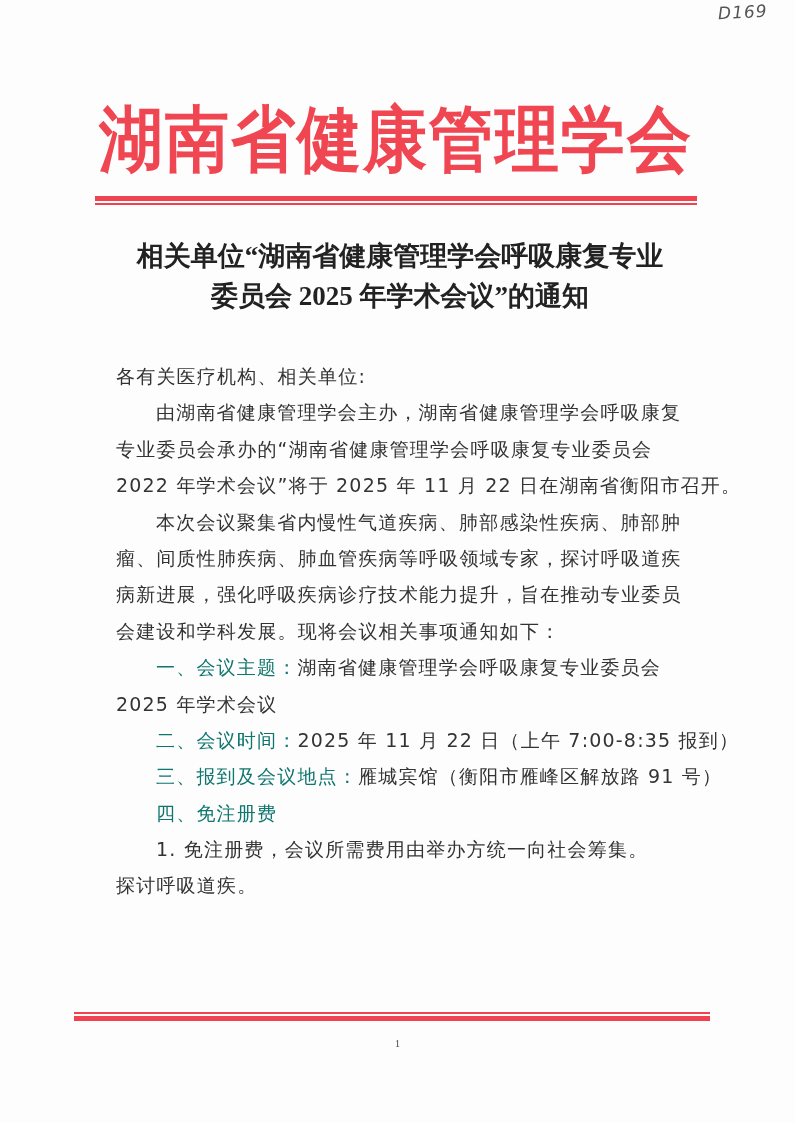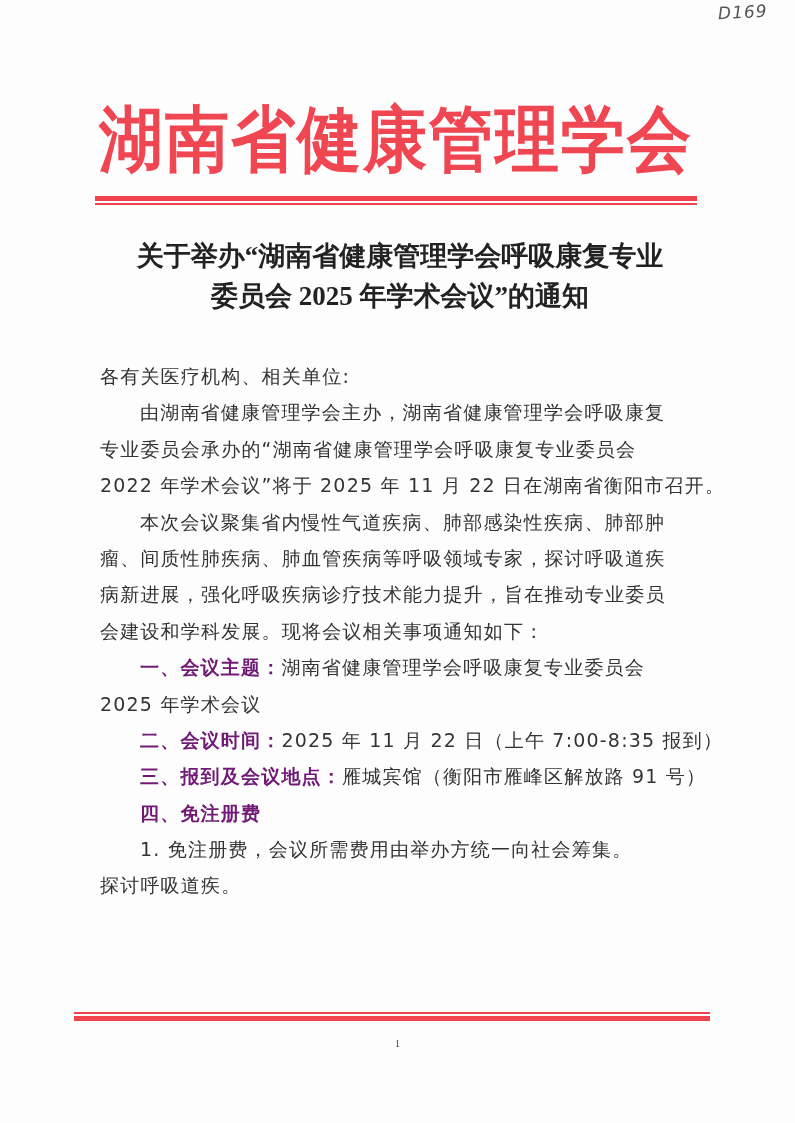--- a/index.html
+++ b/index.html
@@ -33,44 +33,44 @@
     position: absolute; left: 90px; top: 236px; width: 620px;
     text-align: center; font-weight: bold; font-size: 27px; line-height: 40px;
     color: #222; font-family: "Liberation Serif", "DejaVu Serif", serif;
   }
   .doc-title div { white-space: nowrap; }
   .body {
     position: absolute; left: 100px; top: 358px; width: 596px;
     font-size: 19px; line-height: 36.4px; color: #333;
     font-family: "DejaVu Sans", "Liberation Sans", sans-serif; letter-spacing: 1.2px;
   }
-  .line { white-space: nowrap; height: 36.4px; }
+  .line { white-space: nowrap; height: 36.4px; margin-left: 16px; }
   .indent { padding-left: 40px; }
-  .b { font-weight: bold; color: #701a75; }
+  .b { font-weight: normal; color: #0f766e; }
   .page-number {
     position: absolute; left: 0; width: 795px; top: 1038px;
     text-align: center; font-size: 10px; color: #444;
     font-family: "Liberation Serif", serif;
   }
 </style>
 </head>
 <body>
 
 <div class="handnote">D169</div>
 
 <div class="masthead">湖南省健康管理学会</div>
 
 <div class="rule rule-top">
   <div class="thick"></div>
   <div class="gap"></div>
   <div class="thin"></div>
 </div>
 
 <div class="doc-title">
-  <div>关于举办“湖南省健康管理学会呼吸康复专业</div>
+  <div>相关单位“湖南省健康管理学会呼吸康复专业</div>
   <div>委员会 2025 年学术会议”的通知</div>
 </div>
 
 <div class="body">
   <div class="line">各有关医疗机构、相关单位:</div>
 
   <div class="line indent">由湖南省健康管理学会主办，湖南省健康管理学会呼吸康复</div>
   <div class="line">专业委员会承办的“湖南省健康管理学会呼吸康复专业委员会</div>
   <div class="line">2022 年学术会议”将于 2025 年 11 月 22 日在湖南省衡阳市召开。</div>
 

